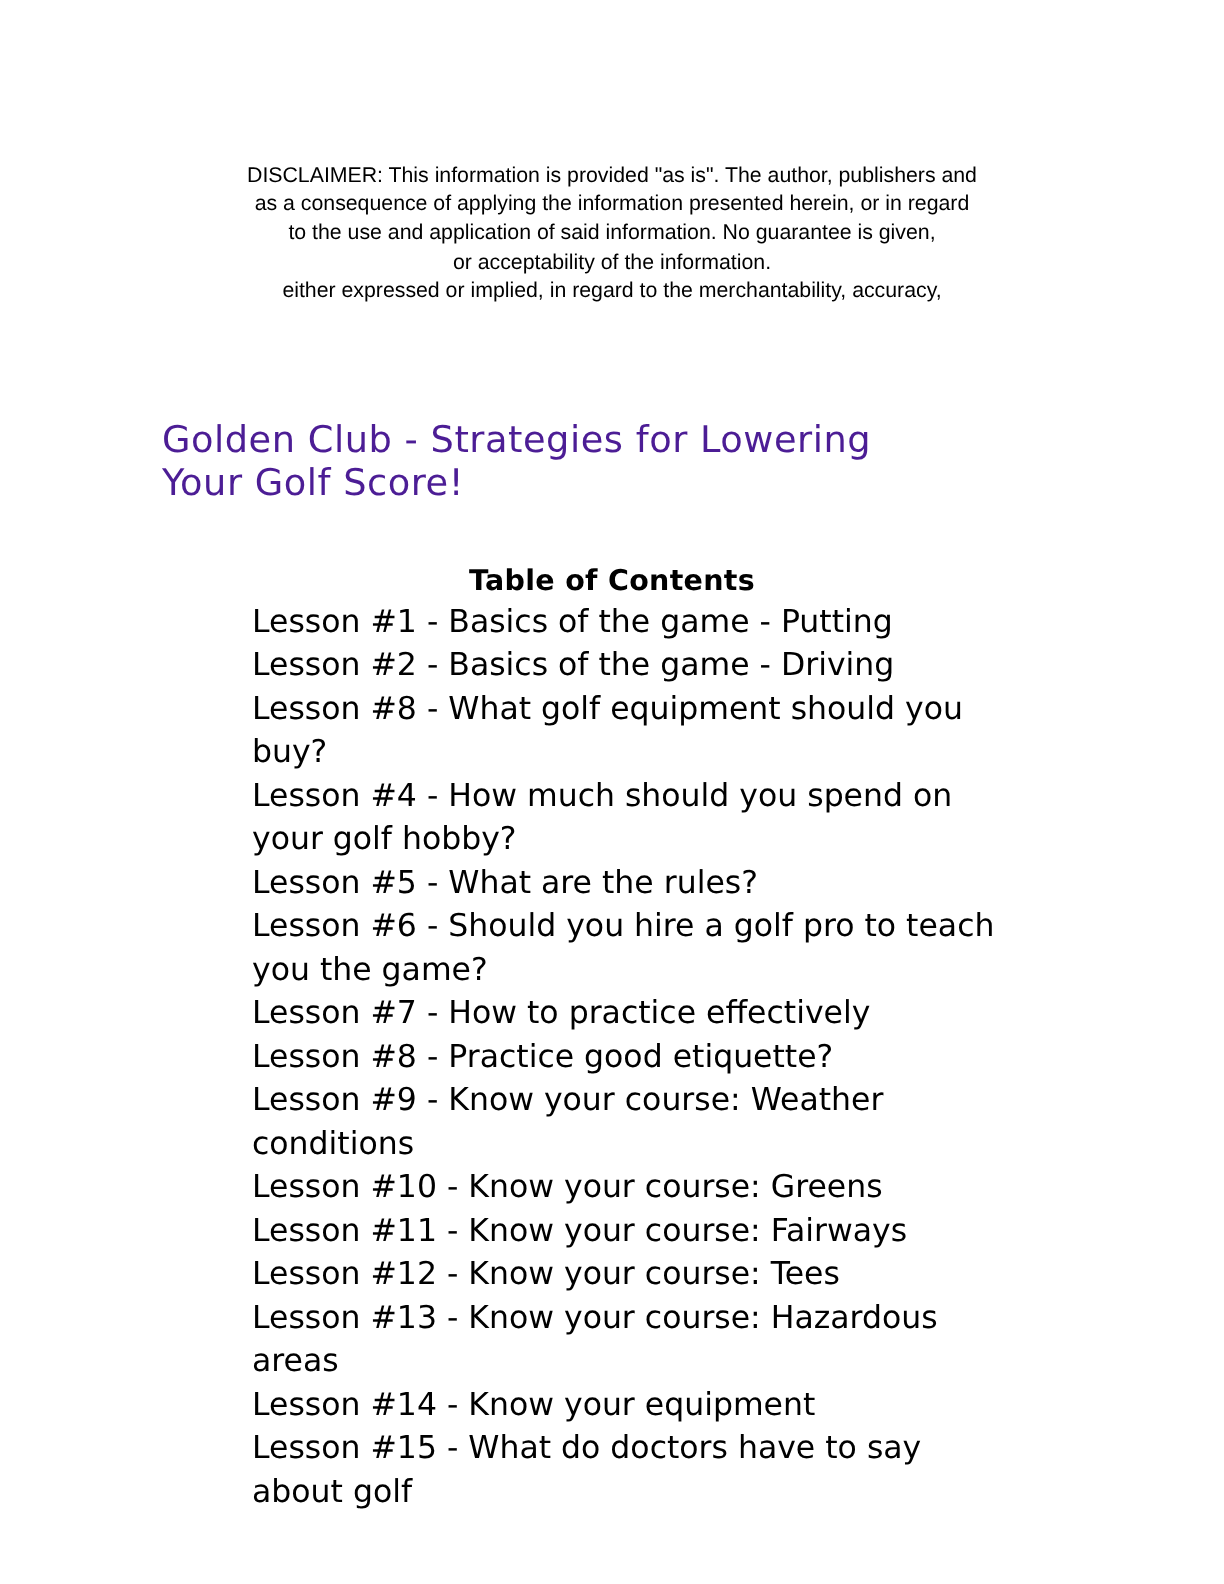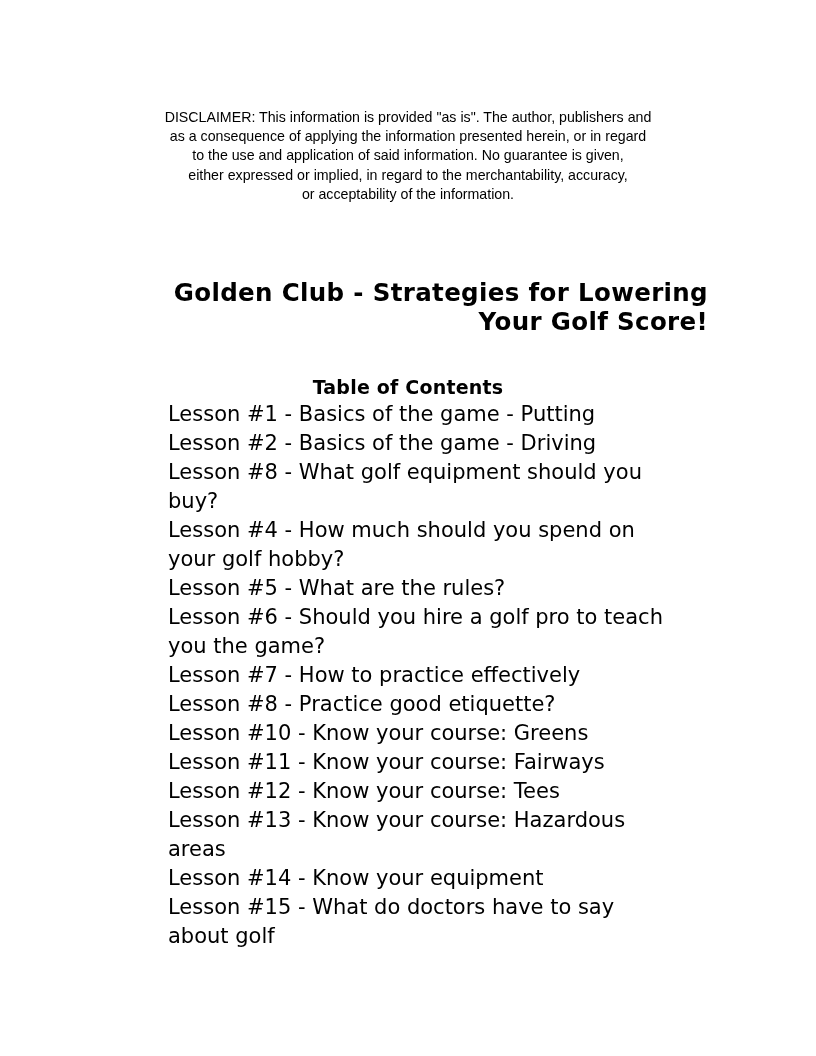--- a/index.html
+++ b/index.html
@@ -41,27 +41,27 @@
     display: block;
     white-space: nowrap;
   }
 
   
   .doc-title {
     position: absolute;
     top: 262px;
     left: 108px;
     width: 600px;
-    text-align: right;
+    text-align: left;
     font-family: "DejaVu Sans", sans-serif;
     font-size: 24.5px;
-    font-weight: bold;
+    font-weight: normal;
     line-height: 29px;
     letter-spacing: 0.35px;
-    color: #000000;
+    color: #4c1d95;
   }
   .doc-title .tline {
     display: block;
   }
 
   
   .toc-heading {
     position: absolute;
     top: 359px;
     left: 108px;
@@ -96,40 +96,41 @@
 </style>
 </head>
 <body>
 
 <div class="page">
 
   <div class="disclaimer">
     <span class="dline">DISCLAIMER:  This information is provided "as is". The author, publishers and</span>
     <span class="dline">as a consequence of applying the information presented herein, or in regard</span>
     <span class="dline">to the use and application of said information. No guarantee is given,</span>
+    <span class="dline">or acceptability of the information.</span>
     <span class="dline">either expressed or implied, in regard to the merchantability, accuracy,</span>
-    <span class="dline">or acceptability of the information.</span>
   </div>
 
   <h1 class="doc-title">
     <span class="tline">Golden Club - Strategies for Lowering</span>
     <span class="tline">Your Golf Score!</span>
   </h1>
 
   <h2 class="toc-heading">Table of Contents</h2>
 
   <div class="toc-list">
     <div class="toc-item">Lesson #1 - Basics of the game - Putting</div>
     <div class="toc-item">Lesson #2 - Basics of the game - Driving</div>
     <div class="toc-item">Lesson #8 - What golf equipment should you buy?</div>
     <div class="toc-item">Lesson #4 - How much should you spend on your golf hobby?</div>
     <div class="toc-item">Lesson #5 - What are the rules?</div>
     <div class="toc-item">Lesson #6 - Should you hire a golf pro to teach you the game?</div>
     <div class="toc-item">Lesson #7 - How to practice effectively</div>
     <div class="toc-item">Lesson #8 - Practice good etiquette?</div>
+    <div class="toc-item">Lesson #9 - Know your course: Weather conditions</div>
     <div class="toc-item">Lesson #10 - Know your course: Greens</div>
     <div class="toc-item">Lesson #11 - Know your course: Fairways</div>
     <div class="toc-item">Lesson #12 - Know your course: Tees</div>
     <div class="toc-item">Lesson #13 - Know your course: Hazardous areas</div>
     <div class="toc-item">Lesson #14 - Know your equipment</div>
     <div class="toc-item">Lesson #15 - What do doctors have to say about golf</div>
   </div>
 
 </div>
 

